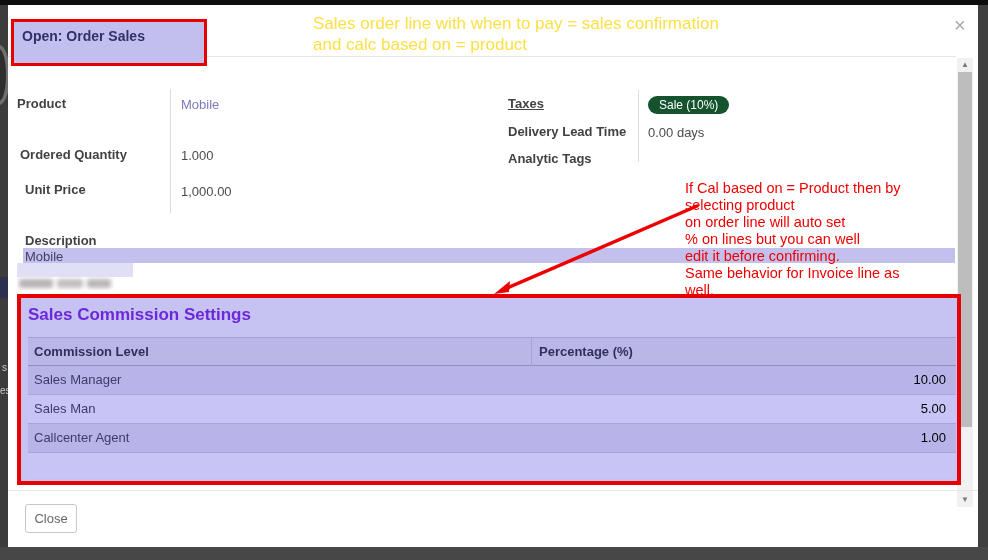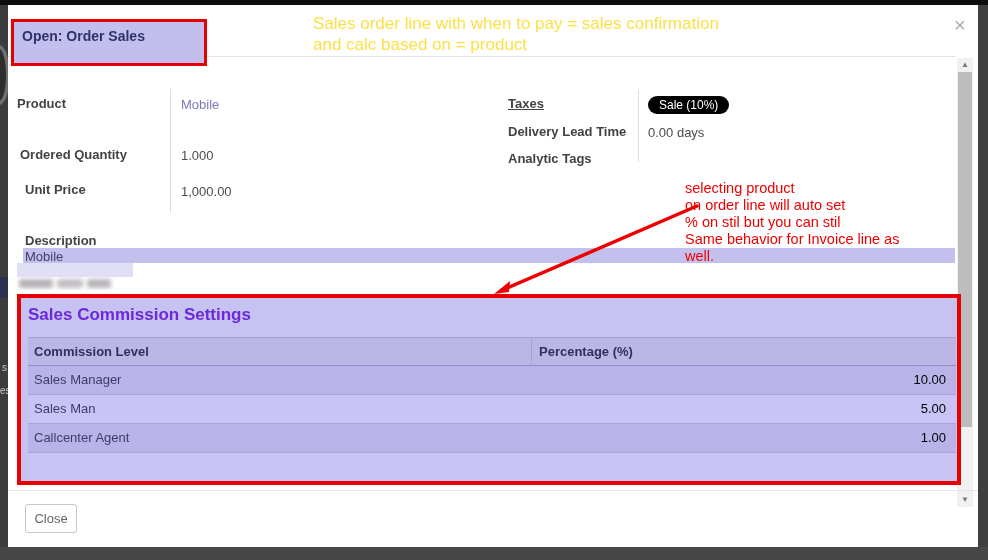--- a/index.html
+++ b/index.html
@@ -29,21 +29,21 @@
   
   .scrollbar { position:absolute; left:957px; top:58px; width:16px; height:449px; background:#f1f1f1; }
   .sb-arrow { position:absolute; left:0; width:16px; height:14px; color:#7a7a7a; font-size:8px; text-align:center; line-height:14px; }
   .sb-thumb { position:absolute; left:1px; top:14px; width:14px; height:355px; background:#bdbdbd; }
 
   
   .lbl { position:absolute; font-size:13px; font-weight:bold; color:#424242; }
   .val { position:absolute; font-size:13px; color:#4c4c4c; }
   .val-link { color:#7a79bd; cursor:pointer; }
   .vsep { position:absolute; width:1px; background:#dddddd; }
-  .pill { position:absolute; left:648px; top:96px; background:#000000; color:#ffffff; font-size:12px;
+  .pill { position:absolute; left:648px; top:96px; background:#14532d; color:#ffffff; font-size:12px;
           border-radius:10px; padding:2px 11px; }
 
   
   .desc-band1 { position:absolute; left:23px; top:248px; width:932px; height:15px; background:#c3c0ee; }
   .desc-text { position:absolute; left:25px; top:249px; font-size:13px; color:#3f3f66; }
   .desc-band2 { position:absolute; left:17px; top:263px; width:116px; height:14px; background:#e1dff6; }
   .desc-blur { position:absolute; left:17px; top:277px; width:97px; height:13px; overflow:hidden; }
   .desc-blur span { position:absolute; top:2px; height:9px; filter:blur(2px); border-radius:2px; }
 
   
@@ -132,23 +132,25 @@
     <span style="left:40px; width:26px; background:#c2bec2;"></span>
     <span style="left:70px; width:24px; background:#b9b5b9;"></span>
   </div>
 
   <svg class="arrow-svg" viewBox="0 0 988 560">
     <line x1="505" y1="289" x2="697" y2="206" stroke="#ee0000" stroke-width="3.5" stroke-linecap="round"></line>
     <polygon points="494,294 510,281 509,292" fill="#ee0000"></polygon>
   </svg>
 
   <div class="ann-side">
+    <div>If Cal based on = Product then by</div>
     <div>selecting product</div>
     <div>on order line will auto set</div>
-    <div>% on stil but you can stil</div>
+    <div>% on lines but you can well</div>
+    <div>edit it before confirming.</div>
     <div>Same behavior for Invoice line as</div>
     <div>well.</div>
   </div>
 
   <div class="comm-box">
     <div class="comm-title">Sales Commission Settings</div>
     <div class="comm-table">
       <div class="comm-hrow">
         <div class="comm-hcell" style="left:6px;">Commission Level</div>
         <div class="comm-hdiv"></div>

